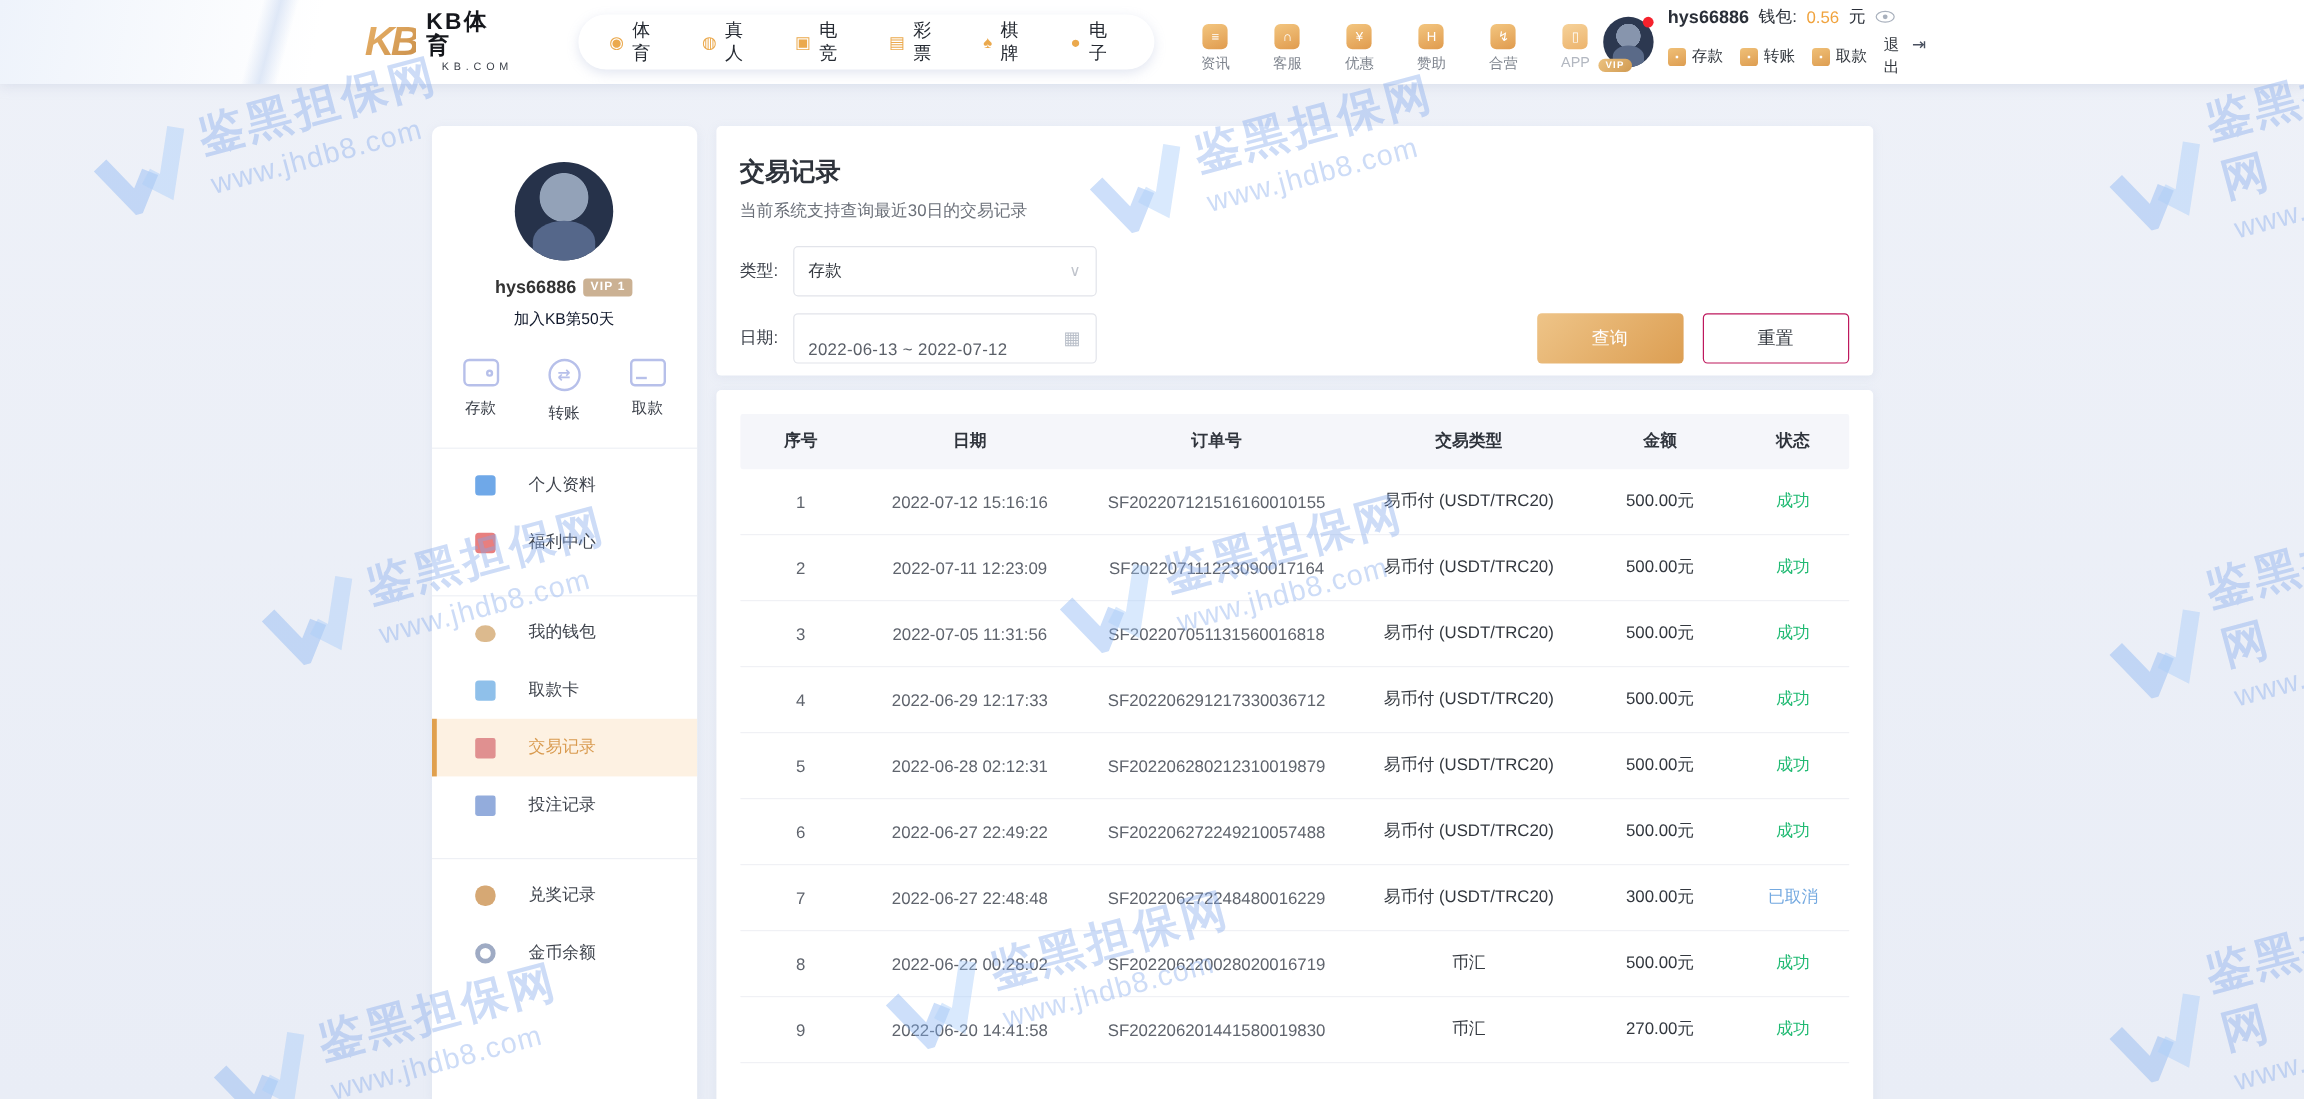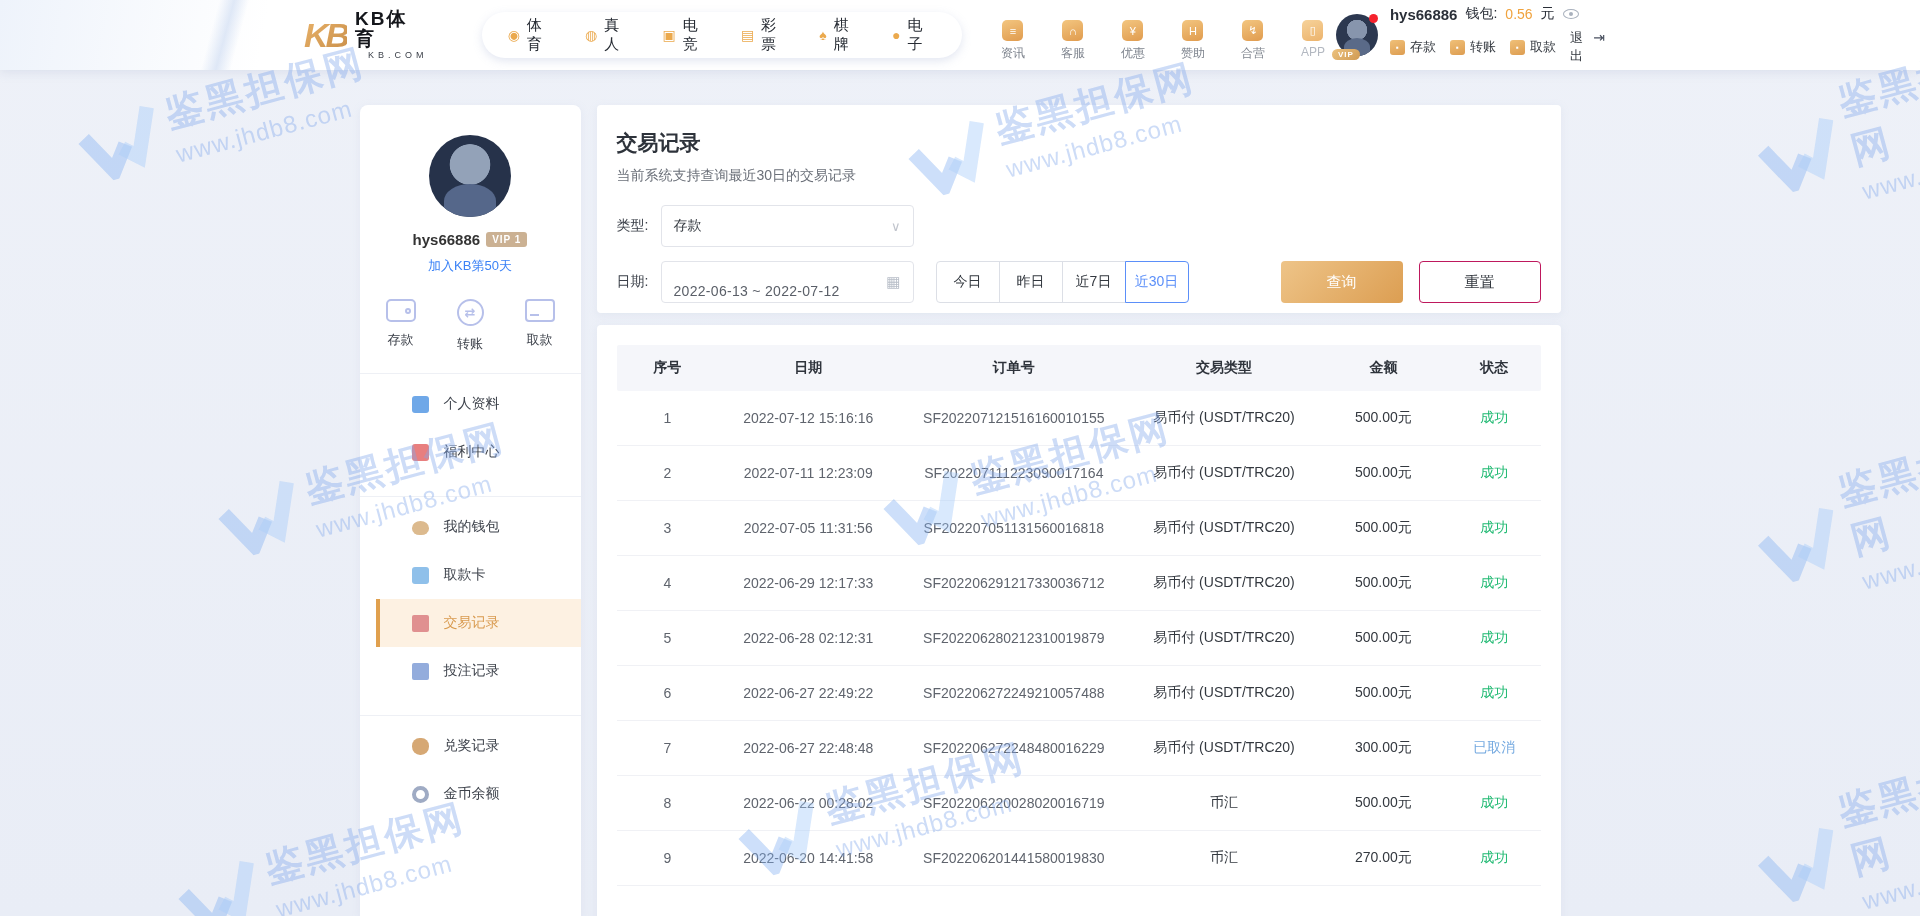--- a/index.html
+++ b/index.html
@@ -58,33 +58,33 @@
   
   .sidebar{width:221px;background:#fff;border-radius:8px 8px 0 0;height:811px;overflow:hidden;
     box-shadow:0 2px 8px rgba(170,180,210,.15);display:flex;flex-direction:column;}
   .sb-avatar{width:82px;height:82px;border-radius:50%;margin:30px auto 0;position:relative;overflow:hidden;
     background:radial-gradient(circle at 50% 36%,#93a2b8 0 30%,#26324a 31% 100%);}
   .sb-avatar:after{content:"";position:absolute;left:50%;top:60%;transform:translateX(-50%);width:52px;height:34px;
     border-radius:50% 50% 0 0;background:#55678a;}
   .sb-name-row{display:flex;align-items:center;justify-content:center;gap:6px;margin-top:14px;}
   .sb-name{font-size:15px;font-weight:bold;color:#333;}
   .vip-badge{background:#cbb193;color:#fff;font-size:10px;font-weight:bold;border-radius:3px;padding:2px 6px;letter-spacing:1px;}
-  .sb-join{text-align:center;font-size:13px;color:#3b82f6;margin-top:9px;}
+  .sb-join{text-align:center;font-size:13px;color:#0f172a;margin-top:9px;}
   .sb-quick{display:flex;justify-content:space-between;padding:0 26px;margin-top:24px;}
   .qa-col{display:flex;flex-direction:column;align-items:center;gap:9px;cursor:pointer;}
   .qa{position:relative;display:block;}
   .qa-wallet{width:30px;height:23px;border:2px solid #b7c0ea;border-radius:5px;}
   .qa-wallet i{position:absolute;right:3px;top:50%;transform:translateY(-50%);width:6px;height:6px;border:2px solid #b7c0ea;border-radius:50%;}
   .qa-transfer{width:27px;height:27px;border:2px solid #b7c0ea;border-radius:50%;color:#b7c0ea;
     display:flex;align-items:center;justify-content:center;font-size:13px;font-weight:bold;}
   .qa-card{width:30px;height:23px;border:2px solid #b7c0ea;border-radius:4px;}
   .qa-card i{position:absolute;left:3px;bottom:4px;width:9px;height:0;border-top:2px solid #b7c0ea;}
   .qa-lb{font-size:13px;color:#3c414a;}
   .sb-div{height:1px;background:#eef0f5;margin:20px 0 6px;}
-  .m-item{display:flex;align-items:center;height:48px;padding-left:36px;gap:15px;cursor:pointer;position:relative;font-size:14px;color:#3e434c;margin-left:16px;}
+  .m-item{display:flex;align-items:center;height:48px;padding-left:36px;gap:28px;cursor:pointer;position:relative;font-size:14px;color:#3e434c;}
   .m-item.active{background:#fdf1e2;border-left:4px solid #e0a04e;padding-left:32px;color:#d99b50;}
   .mi{width:17px;height:17px;border-radius:3px;flex:0 0 auto;}
   .sh-card{border-radius:3px;background-image:linear-gradient(rgba(255,255,255,.85),rgba(255,255,255,.85));
     background-size:9px 3px;background-repeat:no-repeat;background-position:3px 9px;}
   .sh-diamond{transform:rotate(45deg) scale(.82);border-radius:3px;}
   .sh-gift{background-image:linear-gradient(#fff,#fff),linear-gradient(#fff,#fff);background-size:17px 2px,2px 17px;
     background-repeat:no-repeat;background-position:0 5px,7px 0;}
   .sh-pig{height:14px;margin-top:2px;border-radius:50% 50% 45% 45%;}
   .sh-doc{border-radius:2px;background-image:repeating-linear-gradient(to bottom,transparent 0 3px,rgba(255,255,255,.9) 3px 5px);
     background-size:11px 14px;background-repeat:no-repeat;background-position:3px 2px;}
@@ -319,26 +319,20 @@
           <span class="select-val">存款</span>
           <span class="chev">∨</span>
         </div>
       </div>
       <div class="frow">
         <span class="flabel">日期:</span>
         <div class="dateinput">
           <span class="date-val">2022-06-13 ~ 2022-07-12</span>
           <span class="cal">▦</span>
         </div>
-        <div class="ranges" id="ranges">
-            <div class="range">今日</div>
-            <div class="range">昨日</div>
-            <div class="range">近7日</div>
-            <div class="range active">近30日</div>
-          </div>
         <button class="btn-query">查询</button>
         <button class="btn-reset">重置</button>
       </div>
     </div>
 
     <div class="card card2">
       <div class="thead" id="thead">
           <span class="th">序号</span>
           <span class="th">日期</span>
           <span class="th">订单号</span>

